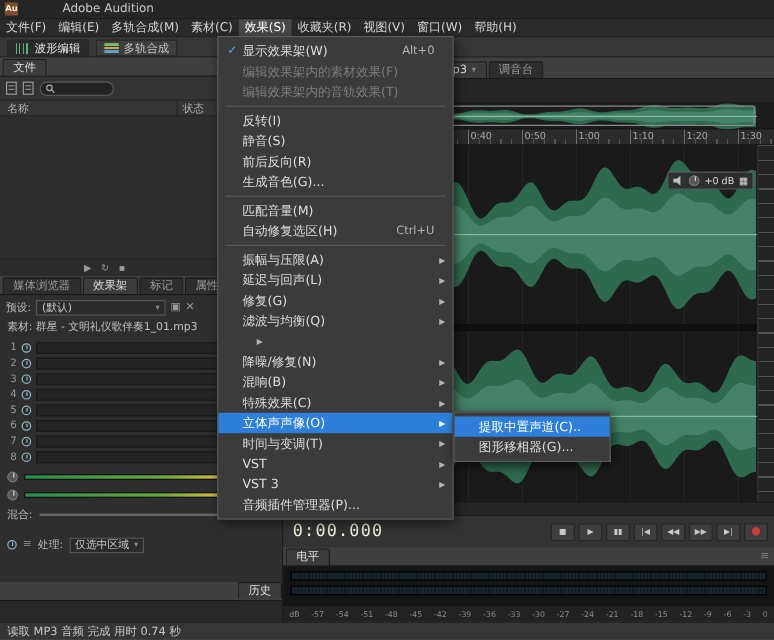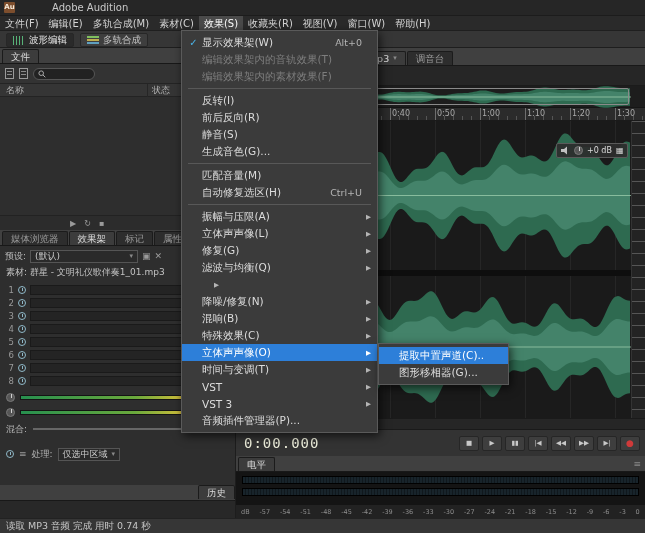--- a/index.html
+++ b/index.html
@@ -402,46 +402,46 @@
 
   <div class="menu" id="effects-menu">
       <div class="menu-item">
         <span class="gutter">✓</span>
         <span class="lbl">显示效果架(W)</span>
         <span class="sc">Alt+0</span>
         <span class="arr"></span>
       </div>
       <div class="menu-item disabled">
         <span class="gutter"></span>
+        <span class="lbl">编辑效果架内的素材效果(F)</span>
+        <span class="sc"></span>
+        <span class="arr"></span>
+      </div>
+      <div class="menu-item disabled">
+        <span class="gutter"></span>
         <span class="lbl">编辑效果架内的音轨效果(T)</span>
         <span class="sc"></span>
         <span class="arr"></span>
       </div>
-      <div class="menu-item disabled">
-        <span class="gutter"></span>
-        <span class="lbl">编辑效果架内的素材效果(F)</span>
-        <span class="sc"></span>
-        <span class="arr"></span>
-      </div>
       <div class="menu-sep"></div>
       <div class="menu-item">
         <span class="gutter"></span>
         <span class="lbl">反转(I)</span>
         <span class="sc"></span>
         <span class="arr"></span>
       </div>
       <div class="menu-item">
         <span class="gutter"></span>
+        <span class="lbl">静音(S)</span>
+        <span class="sc"></span>
+        <span class="arr"></span>
+      </div>
+      <div class="menu-item">
+        <span class="gutter"></span>
         <span class="lbl">前后反向(R)</span>
-        <span class="sc"></span>
-        <span class="arr"></span>
-      </div>
-      <div class="menu-item">
-        <span class="gutter"></span>
-        <span class="lbl">静音(S)</span>
         <span class="sc"></span>
         <span class="arr"></span>
       </div>
       <div class="menu-item">
         <span class="gutter"></span>
         <span class="lbl">生成音色(G)...</span>
         <span class="sc"></span>
         <span class="arr"></span>
       </div>
       <div class="menu-sep"></div>
@@ -459,21 +459,21 @@
       </div>
       <div class="menu-sep"></div>
       <div class="menu-item">
         <span class="gutter"></span>
         <span class="lbl">振幅与压限(A)</span>
         <span class="sc"></span>
         <span class="arr">▶</span>
       </div>
       <div class="menu-item">
         <span class="gutter"></span>
-        <span class="lbl">立体声声像(L)</span>
+        <span class="lbl">延迟与回声(L)</span>
         <span class="sc"></span>
         <span class="arr">▶</span>
       </div>
       <div class="menu-item">
         <span class="gutter"></span>
         <span class="lbl">修复(G)</span>
         <span class="sc"></span>
         <span class="arr">▶</span>
       </div>
       <div class="menu-item">

